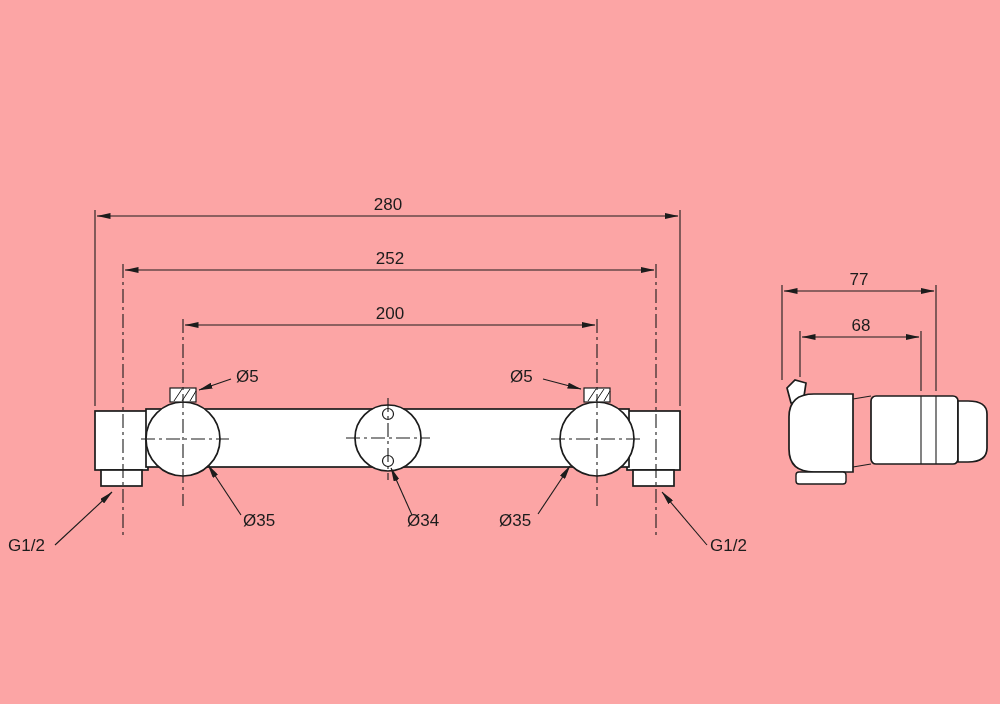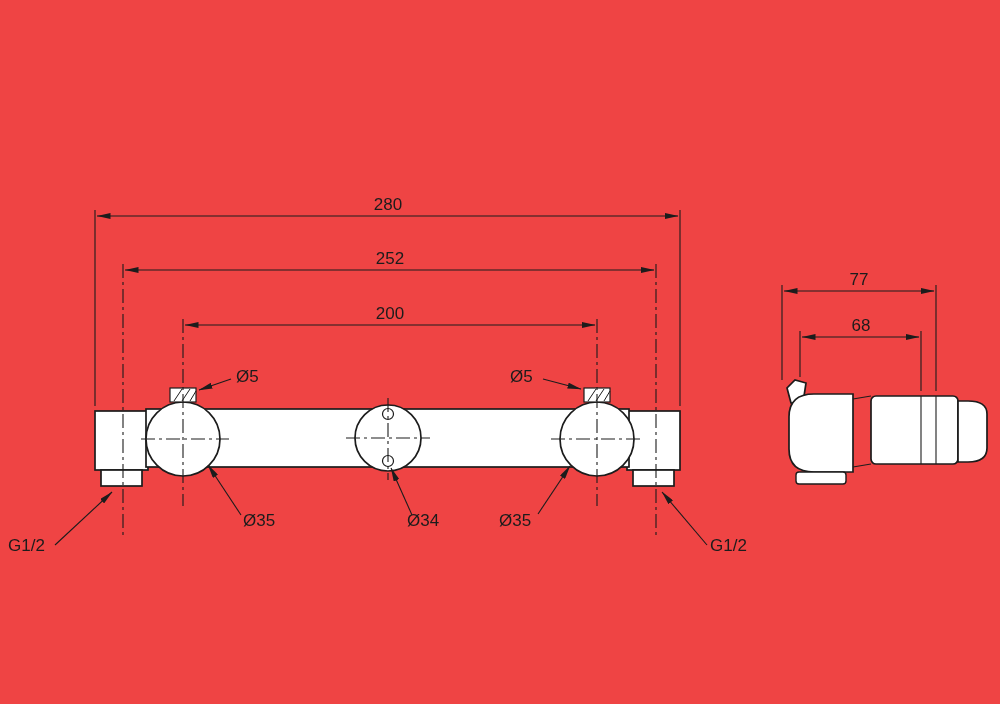--- a/index.html
+++ b/index.html
@@ -1,16 +1,16 @@
 <!DOCTYPE html>
 <html><head>
 <meta charset="utf-8">
 <style>
   html,body{margin:0;padding:0;background:#ffffff;}
-  .stage{position:relative;width:1000px;height:704px;background:#ef4444;overflow:hidden;}
+  .stage{position:relative;width:1000px;height:704px;background:#fca5a5;overflow:hidden;}
   svg{display:block;}
   .outline{fill:#ffffff;stroke:#1c1c1c;stroke-width:1.7;}
   .thin{fill:none;stroke:#1c1c1c;stroke-width:1.1;}
   .dimline{fill:none;stroke:#1c1c1c;stroke-width:1.1;}
   .ext{fill:none;stroke:#1c1c1c;stroke-width:1.1;}
   .cl{fill:none;stroke:#1c1c1c;stroke-width:1.1;stroke-dasharray:14 4 3 4;}
   .leader{fill:none;stroke:#1c1c1c;stroke-width:1.1;}
   .hatch{fill:none;stroke:#1c1c1c;stroke-width:1;}
   text.dim{font-family:"Liberation Sans",sans-serif;font-size:17px;fill:#1c1c1c;}
 </style>

